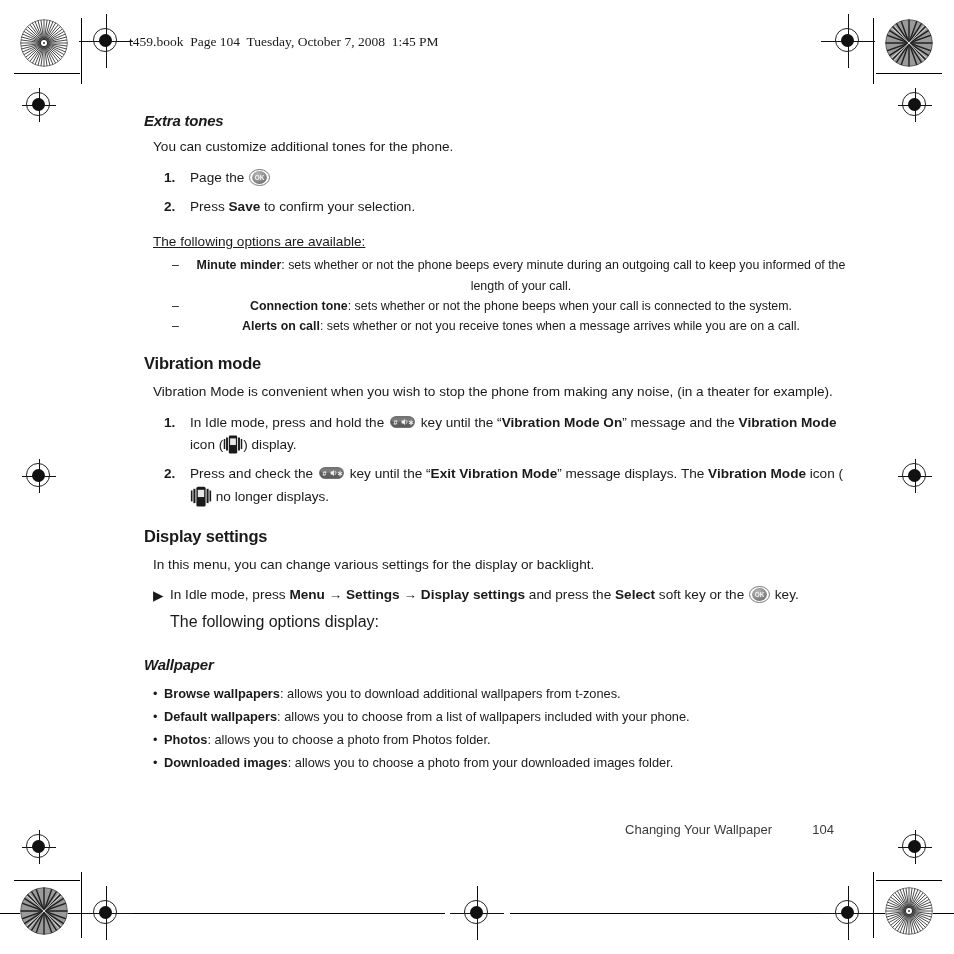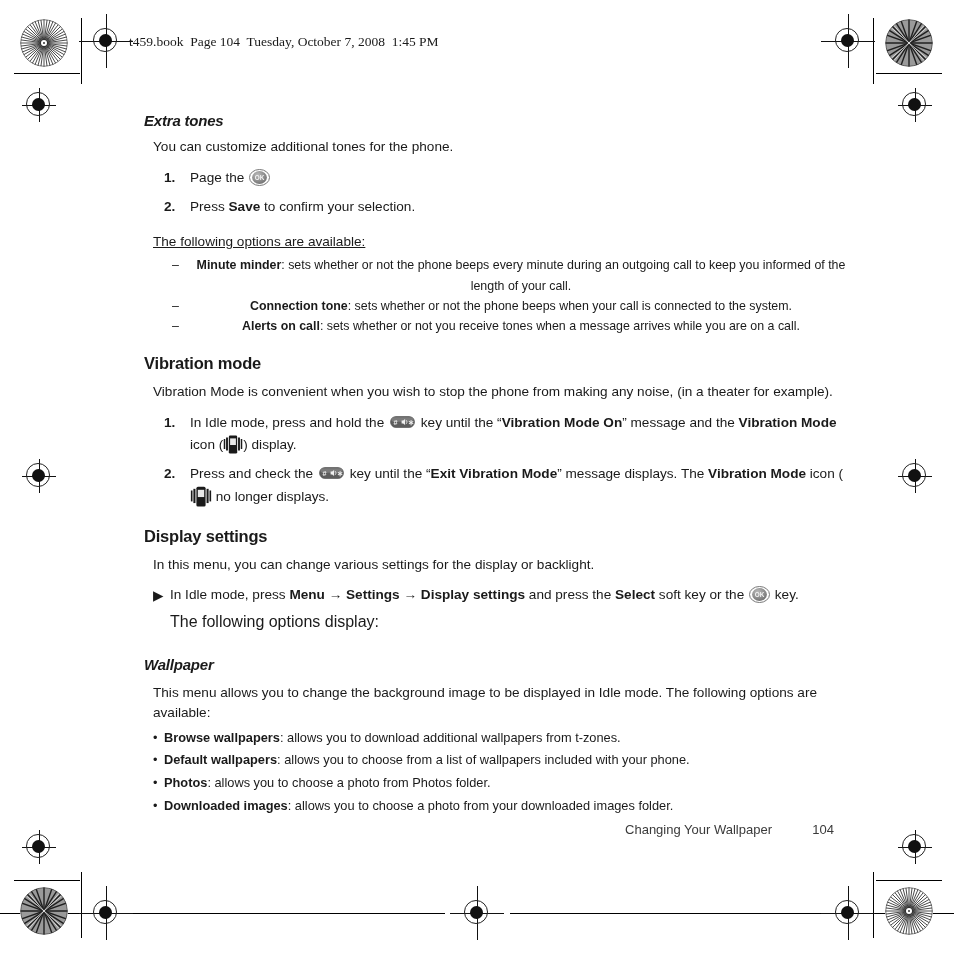--- a/index.html
+++ b/index.html
@@ -581,21 +581,20 @@
             </defs>
             <ellipse cx="10.5" cy="8.5" rx="10" ry="8" fill="none" stroke="#777" stroke-width="1"></ellipse>
             <ellipse cx="10.5" cy="8.5" rx="7.4" ry="6.4" fill="url(#okg2)"></ellipse>
             <text x="10.5" y="11.3" font-family="Liberation Sans, sans-serif" font-size="6.4" font-weight="bold" fill="#f4f4f4" text-anchor="middle">OK</text>
           </svg></span><span> key.</span></span>
   </div>
   <div class="tri-sub">The following options display:</div>
 
   <h3 class="sub-italic" style="margin-top:21px; margin-bottom:10px;">Wallpaper</h3>
 
-  <p class="body indent" style="margin-bottom:4px;">This menu allows you to change the background image to be displayed in Idle mode. The following options are available:</p>
 
   <div class="bullet-list">
     <div class="bullet-item">
       <span class="mk">•</span>
       <span class="btxt"><b>Browse wallpapers</b><span>: allows you to download additional wallpapers from t-zones.</span></span>
     </div>
     <div class="bullet-item">
       <span class="mk">•</span>
       <span class="btxt"><b>Default wallpapers</b><span>: allows you to choose from a list of wallpapers included with your phone.</span></span>
     </div>

